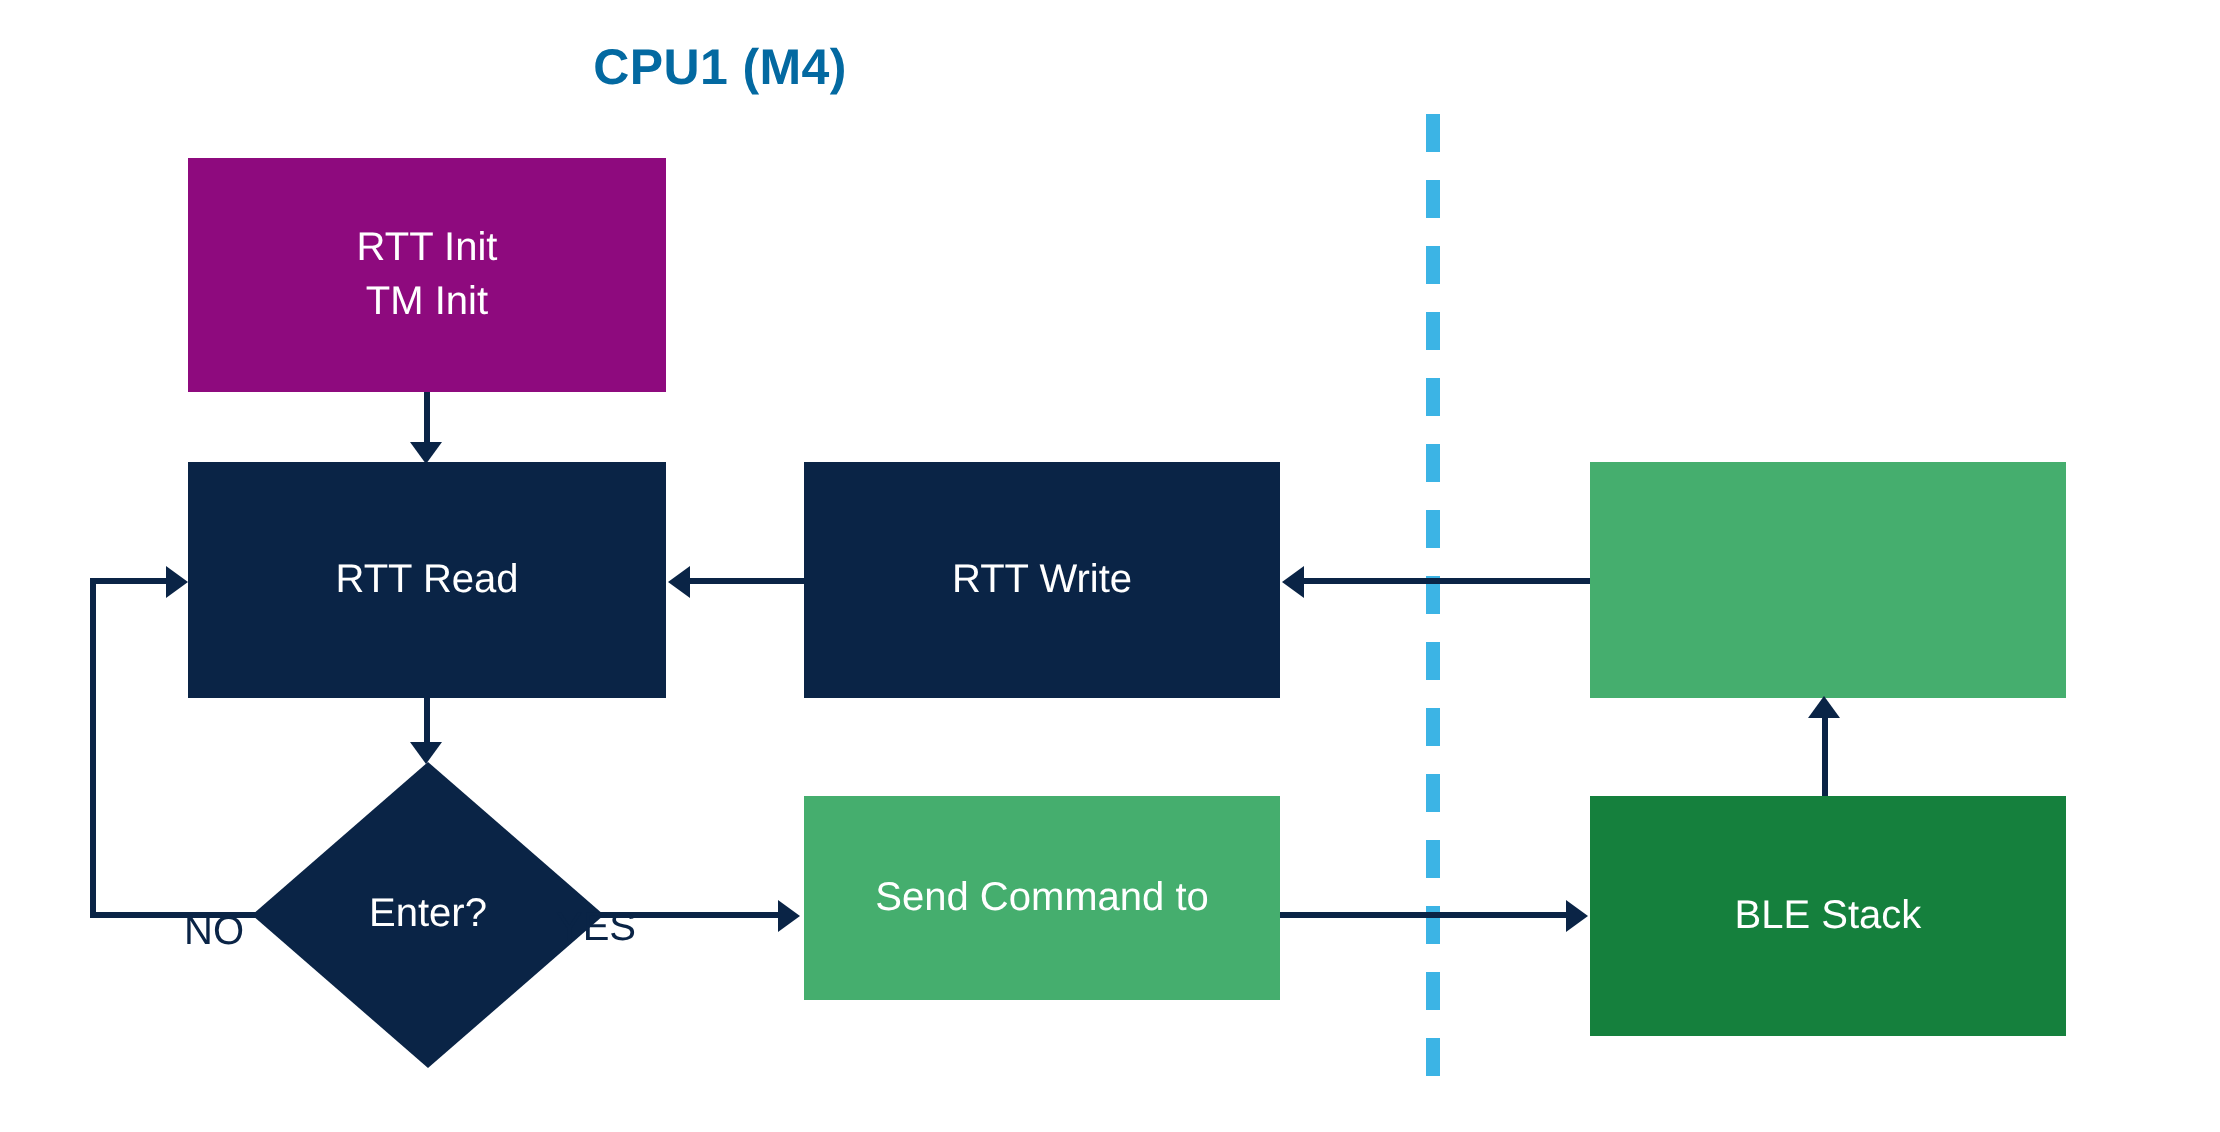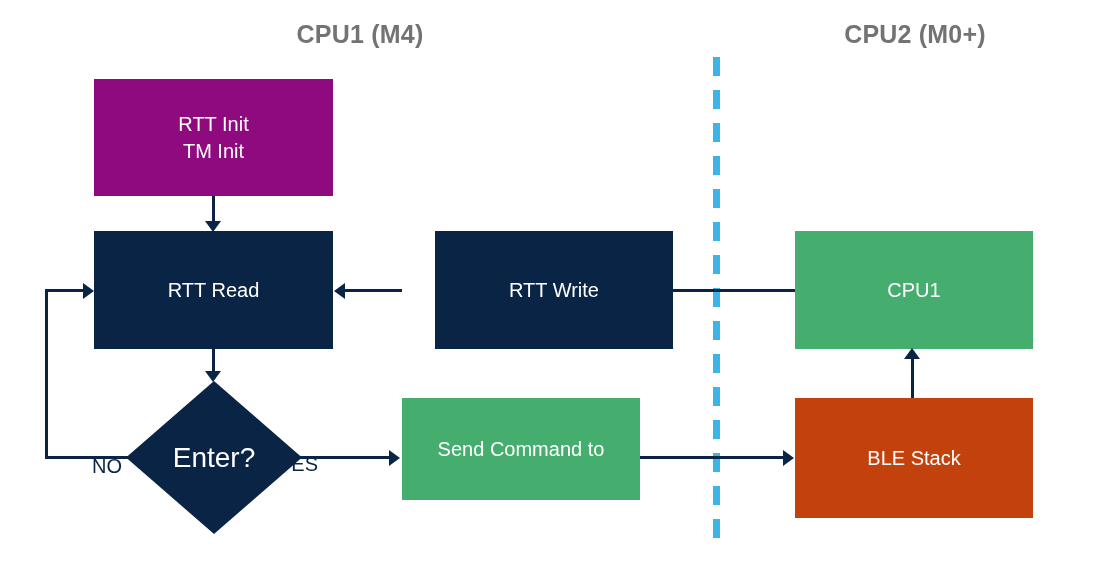--- a/index.html
+++ b/index.html
@@ -13,21 +13,21 @@
     height: 566px;
     background: #ffffff;
     font-family: "Liberation Sans", sans-serif;
     overflow: hidden;
   }
 
   .col-title {
     position: absolute;
     font-size: 25px;
     font-weight: bold;
-    color: #737373;
+    color: #0369a1;
     text-align: center;
     white-space: nowrap;
     letter-spacing: 0.2px;
   }
   #title-cpu1 { left: 215px; top: 20px; width: 290px; }
   #title-cpu2 { left: 770px; top: 20px; width: 290px; }
 
   .node {
     position: absolute;
     display: flex;
@@ -37,24 +37,24 @@
     color: #ffffff;
     font-size: 20px;
     line-height: 1.32;
     box-sizing: border-box;
     padding: 4px 10px;
   }
   .node span { display: block; }
 
   #node-init      { left: 94px;  top: 79px;  width: 239px; height: 117px; background: #8E0A7E; }
   #node-rtt-read  { left: 94px;  top: 231px; width: 239px; height: 118px; background: #0A2446; }
-  #node-rtt-write { left: 402px; top: 231px; width: 238px; height: 118px; background: #0A2446; margin-left: 33px; }
+  #node-rtt-write { left: 402px; top: 231px; width: 238px; height: 118px; background: #0A2446; }
   #node-send-resp { left: 795px; top: 231px; width: 238px; height: 118px; background: #45AE6E; }
   #node-send-cmd  { left: 402px; top: 398px; width: 238px; height: 102px; background: #45AE6E; }
-  #node-ble-stack { left: 795px; top: 398px; width: 238px; height: 120px; background: #c2410c; }
+  #node-ble-stack { left: 795px; top: 398px; width: 238px; height: 120px; background: #15803d; }
 
   
   #node-decision {
     position: absolute;
     left: 126px;
     top: 381px;
     width: 176px;
     height: 153px;
   }
   #node-decision .diamond-shape {
@@ -63,21 +63,21 @@
     background: #0A2446;
     clip-path: polygon(50% 0%, 100% 50%, 50% 100%, 0% 50%);
   }
   #node-decision .diamond-label {
     position: absolute;
     inset: 0;
     display: flex;
     align-items: center;
     justify-content: center;
     color: #ffffff;
-    font-size: 28px;
+    font-size: 20px;
   }
 
   
   #divider {
     position: absolute;
     left: 713px;
     top: 57px;
     width: 7px;
     height: 490px;
     background: repeating-linear-gradient(
@@ -131,21 +131,20 @@
   #label-no  { left: 92px;  top: 425px; }
   #label-yes { left: 278px; top: 423px; }
 </style>
 </head>
 <body>
 
 <div id="canvas">
 
   <div class="col-title" id="title-cpu1">CPU1 (M4)</div>
 
-  <div class="col-title" id="title-cpu2">CPU2 (M0+)</div>
 
   <div id="divider"></div>
 
   <div class="node" id="node-init">
     <div>
       <span>RTT Init</span>
       <span>TM Init</span>
     </div>
   </div>
 
@@ -169,21 +168,20 @@
   </div>
 
   <div class="node" id="node-send-cmd">
     <div>
       <span>Send Command to</span>
     </div>
   </div>
 
   <div class="node" id="node-send-resp">
     <div>
-      <span>CPU1</span>
     </div>
   </div>
 
   <div class="node" id="node-ble-stack">
     <div>
       <span>BLE Stack</span>
     </div>
   </div>
 
   <div class="line-v" style="left:212px; top:196px; height:28px;"></div>

